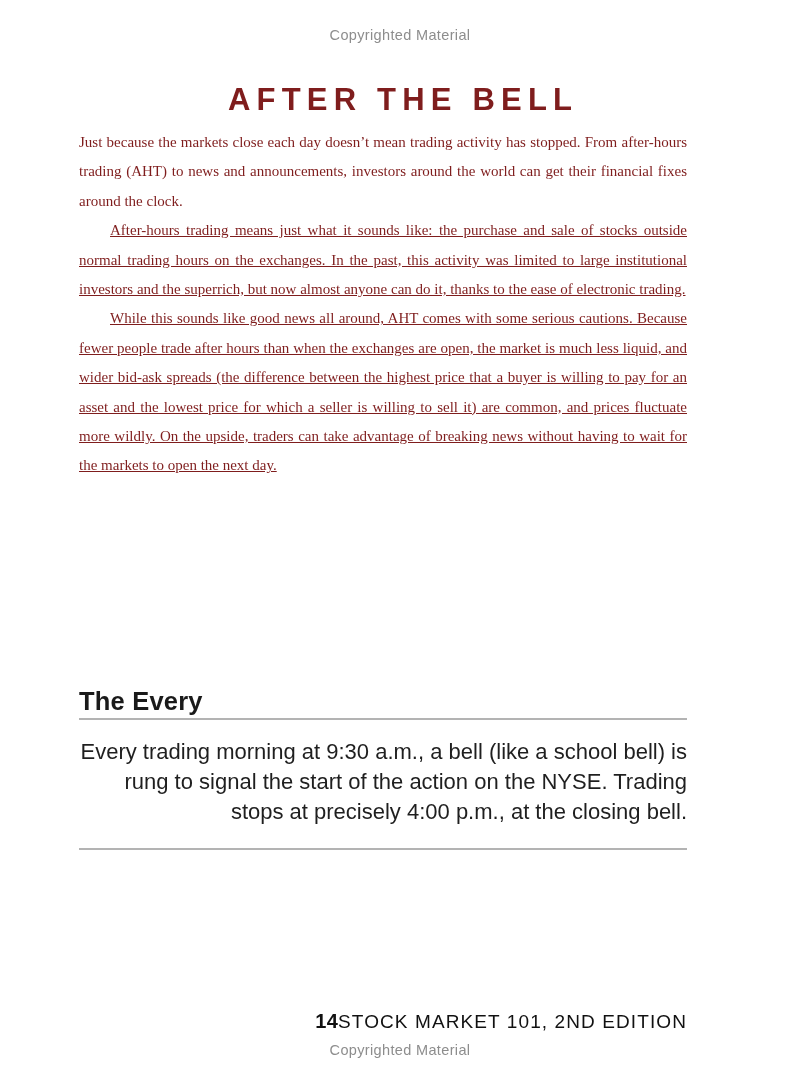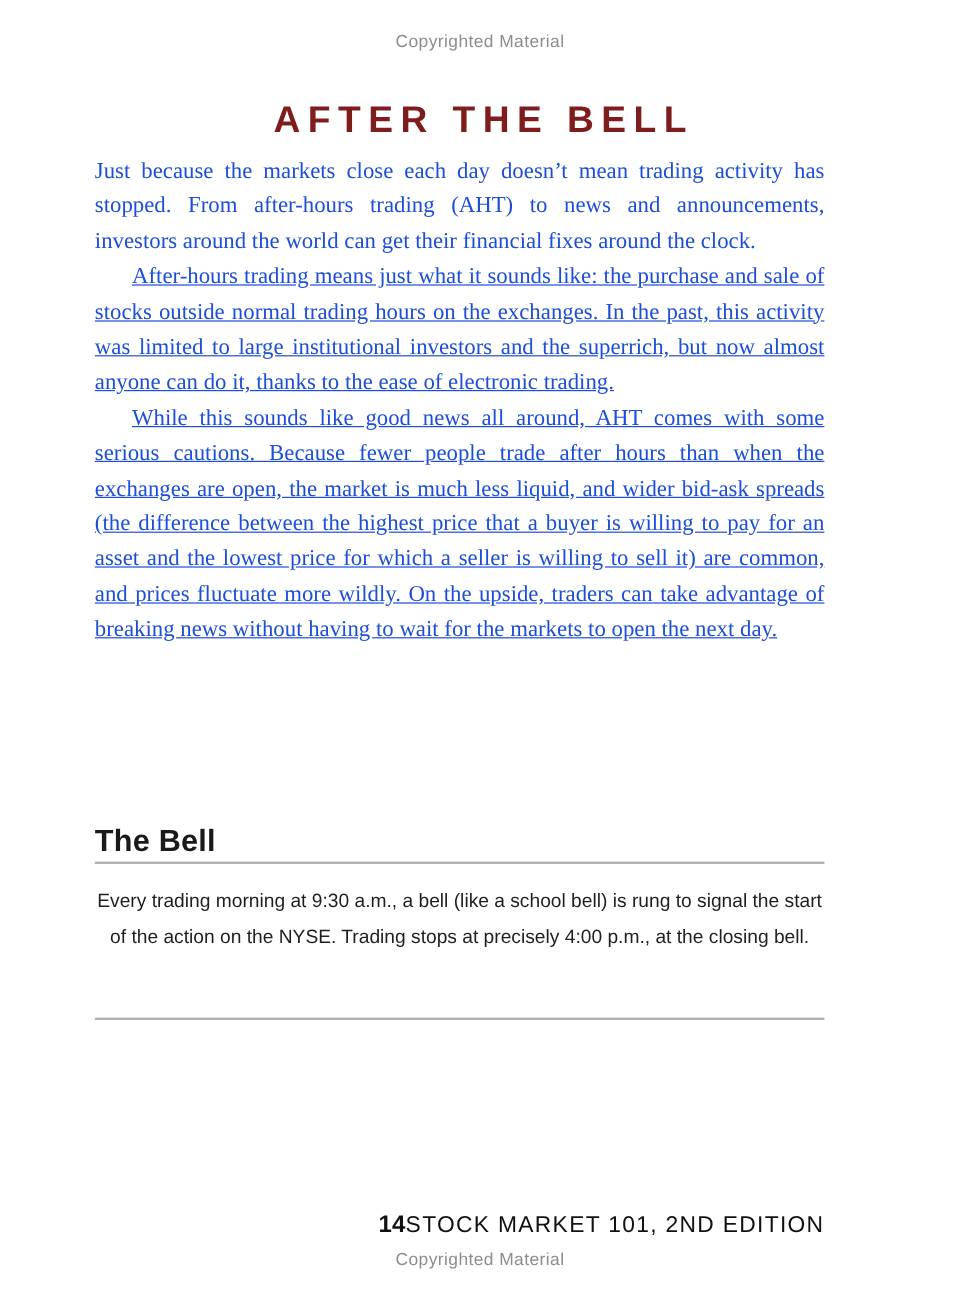--- a/index.html
+++ b/index.html
@@ -54,23 +54,23 @@
   .body-col {
     position: absolute;
     left: 79px;
     top: 128px;
     width: 608px;
   }
 
   .body-par {
     margin: 0;
     font-family: "Liberation Serif", "DejaVu Serif", serif;
-    font-size: 19px;
+    font-size: 15px;
     line-height: 29.4px;
-    color: #1d4ed8;
+    color: #7f1d1d;
     text-align: justify;
     text-justify: inter-word;
     hyphens: none;
   }
   .body-par.indented { text-indent: 31px; text-decoration: underline; }
 
   
   .callout {
     position: absolute;
     left: 79px;
@@ -91,24 +91,24 @@
   .callout-rule-top {
     margin: 3px 0 0 0;
     height: 2px;
     width: 608px;
     background: #b3b3b3;
   }
 
   .callout-body {
     margin: 17px 0 0 0;
     font-family: "Liberation Sans Narrow", "Liberation Sans", sans-serif;
-    font-size: 16px;
+    font-size: 22px;
     line-height: 30px;
     color: #1f1f1f;
-    text-align: center;
+    text-align: right;
   }
 
   .callout-rule-bottom {
     position: absolute;
     left: 79px;
     top: 848px;
     height: 2px;
     width: 608px;
     background: #b3b3b3;
   }
@@ -149,21 +149,21 @@
 
   <h1 class="chapter-title">AFTER THE BELL</h1>
 
   <div class="body-col">
     <p class="body-par">Just because the markets close each day doesn’t mean trading activity has stopped. From after-hours trading (AHT) to news and announcements, investors around the world can get their financial fixes around the clock.</p>
     <p class="body-par indented">After-hours trading means just what it sounds like: the purchase and sale of stocks outside normal trading hours on the exchanges. In the past, this activity was limited to large institutional investors and the superrich, but now almost anyone can do it, thanks to the ease of electronic trading.</p>
     <p class="body-par indented">While this sounds like good news all around, AHT comes with some serious cautions. Because fewer people trade after hours than when the exchanges are open, the market is much less liquid, and wider bid-ask spreads (the difference between the highest price that a buyer is willing to pay for an asset and the lowest price for which a seller is willing to sell it) are common, and prices fluctuate more wildly. On the upside, traders can take advantage of breaking news without having to wait for the markets to open the next day.</p>
   </div>
 
   <div class="callout">
-    <h2 class="callout-title">The Bell</h2>
+    <h2 class="callout-title">The Every</h2>
     <div class="callout-rule-top"></div>
     <p class="callout-body">Every trading morning at 9:30 a.m., a bell (like a school bell) is rung to signal the start of the action on the NYSE. Trading stops at precisely 4:00 p.m., at the closing bell.</p>
   </div>
 
   <div class="callout-rule-bottom"></div>
 
   <div class="footer">
     <span class="folio">14</span>
     <span class="running-head">STOCK MARKET 101, 2ND EDITION</span>
   </div>

